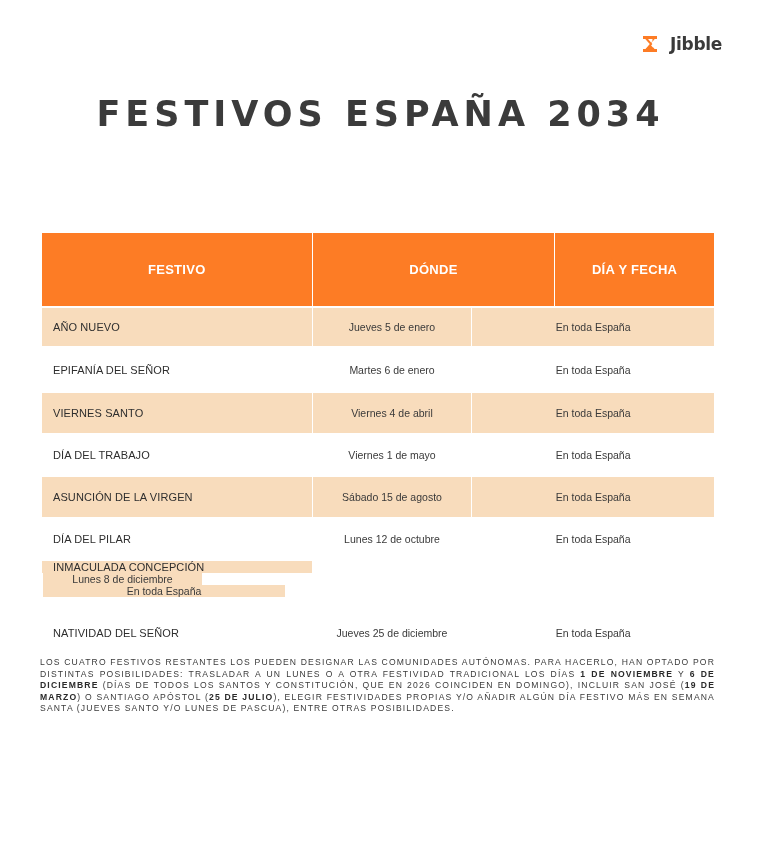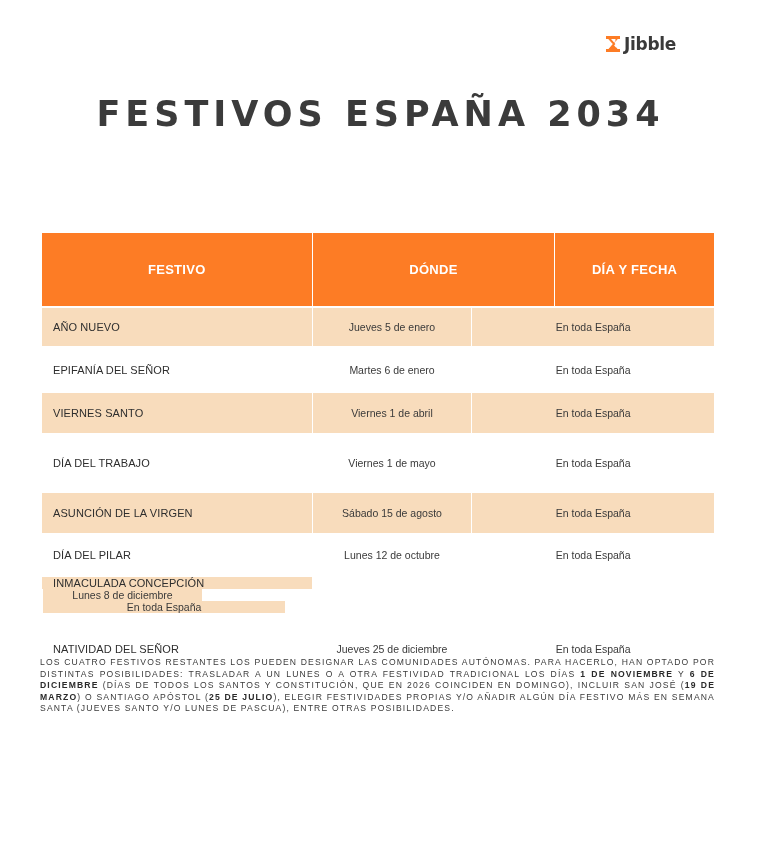--- a/index.html
+++ b/index.html
@@ -11,25 +11,25 @@
       width: 761px;
       height: 845px;
       position: relative;
       overflow: hidden;
       font-family: "Liberation Sans", sans-serif;
       color: #333333;
     }
     .logo {
       position: absolute;
       top: 33px;
-      left: 605px;
+      left: 642px;
       height: 22px;
       display: flex;
       align-items: center;
-      gap: 3px;
+      gap: 12px;
     }
     .logo-icon {
       width: 16px;
       height: 18px;
       display: block;
     }
     .logo-text {
       font-family: "DejaVu Sans", sans-serif;
       font-weight: bold;
       font-size: 17px;
@@ -131,24 +131,24 @@
     <div class="cell c2">Jueves 5 de enero</div>
     <div class="cell c3">En toda España</div>
   </div>
   <div class="row body-row" style="height:47px;">
     <div class="cell c1">EPIFANÍA DEL SEÑOR</div>
     <div class="cell c2">Martes 6 de enero</div>
     <div class="cell c3">En toda España</div>
   </div>
   <div class="row body-row shaded" style="height:40px;">
     <div class="cell c1">VIERNES SANTO</div>
-    <div class="cell c2">Viernes 1 de abril</div>
+    <div class="cell c2">Viernes 4 de abril</div>
     <div class="cell c3">En toda España</div>
   </div>
-  <div class="row body-row" style="height:60px;">
+  <div class="row body-row" style="height:44px;">
     <div class="cell c1">DÍA DEL TRABAJO</div>
     <div class="cell c2">Viernes 1 de mayo</div>
     <div class="cell c3">En toda España</div>
   </div>
   <div class="row body-row shaded" style="height:40px;">
     <div class="cell c1">ASUNCIÓN DE LA VIRGEN</div>
     <div class="cell c2">Sábado 15 de agosto</div>
     <div class="cell c3">En toda España</div>
   </div>
   <div class="row body-row" style="height:44px;">

